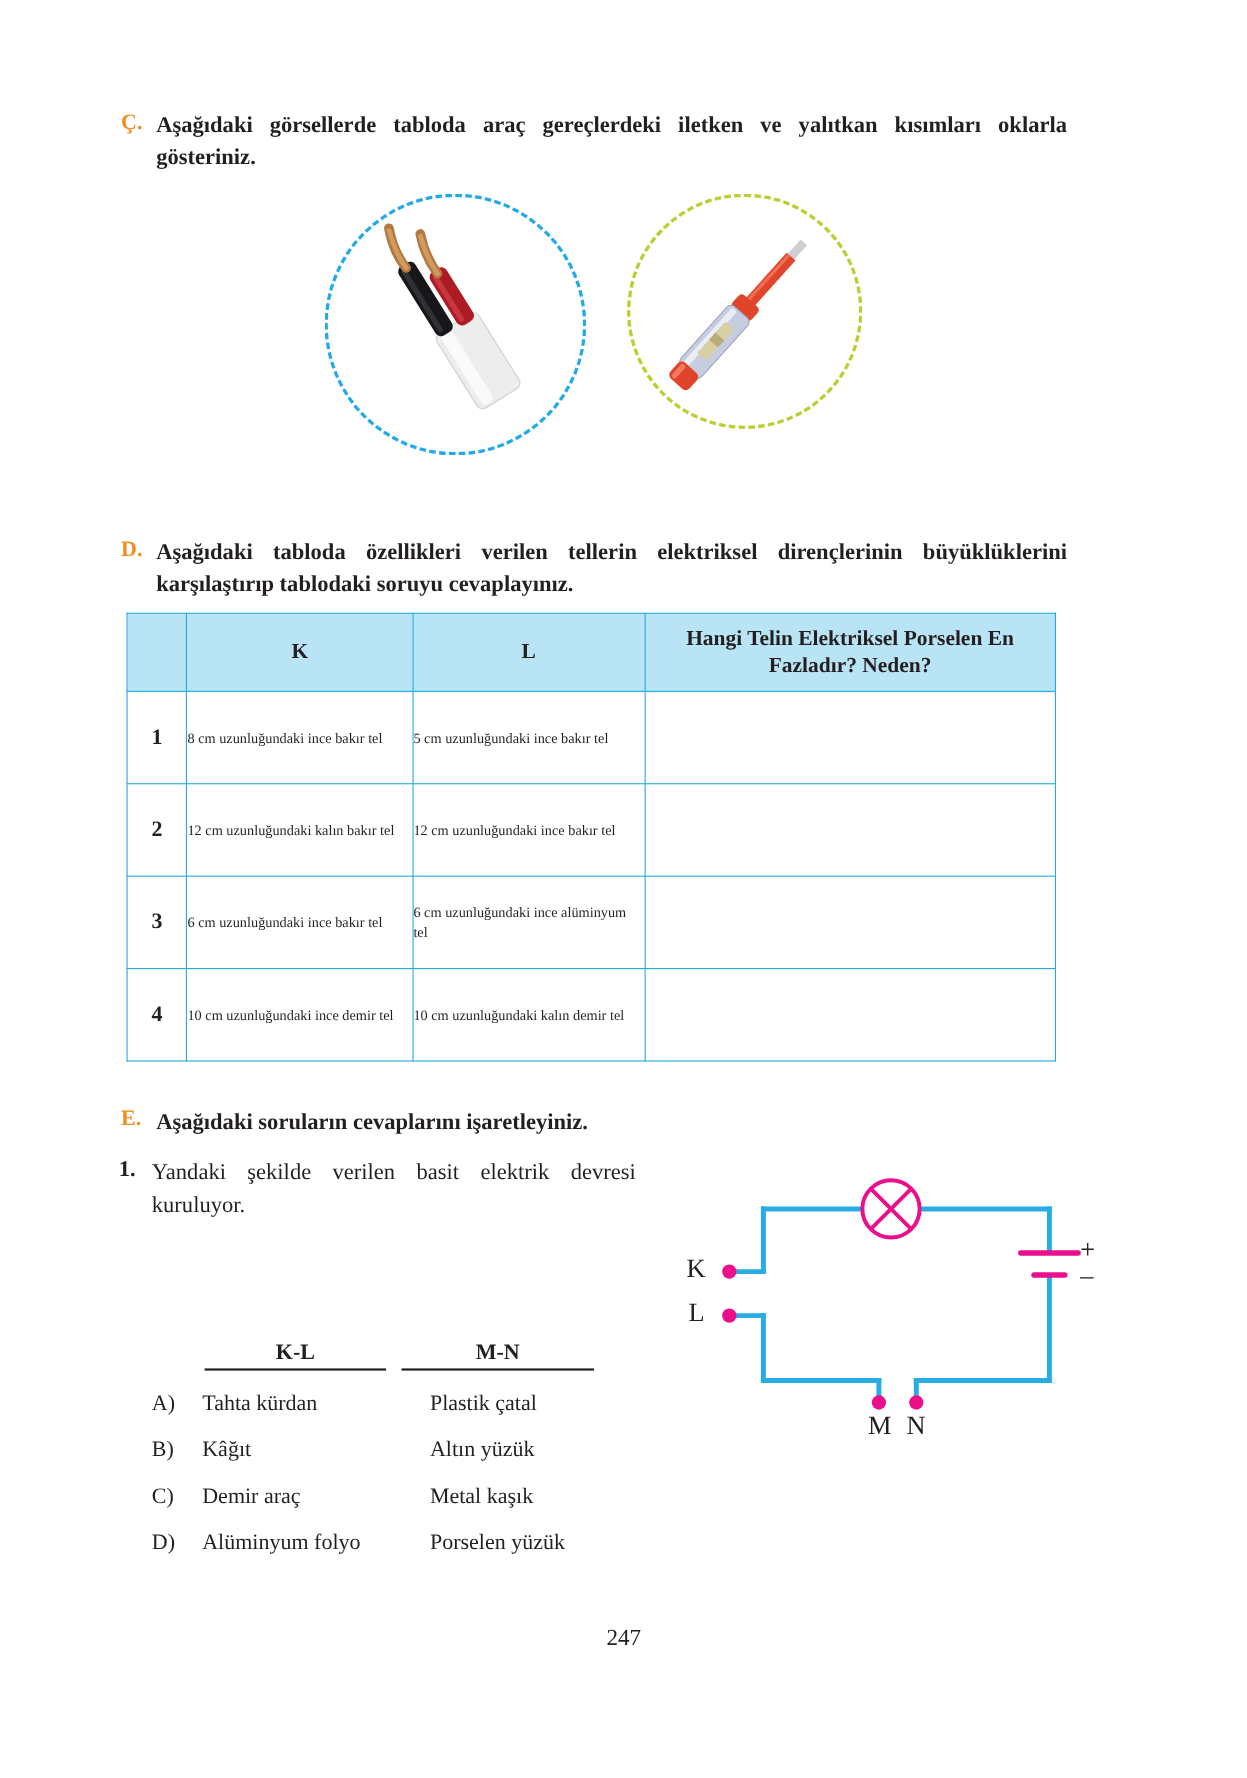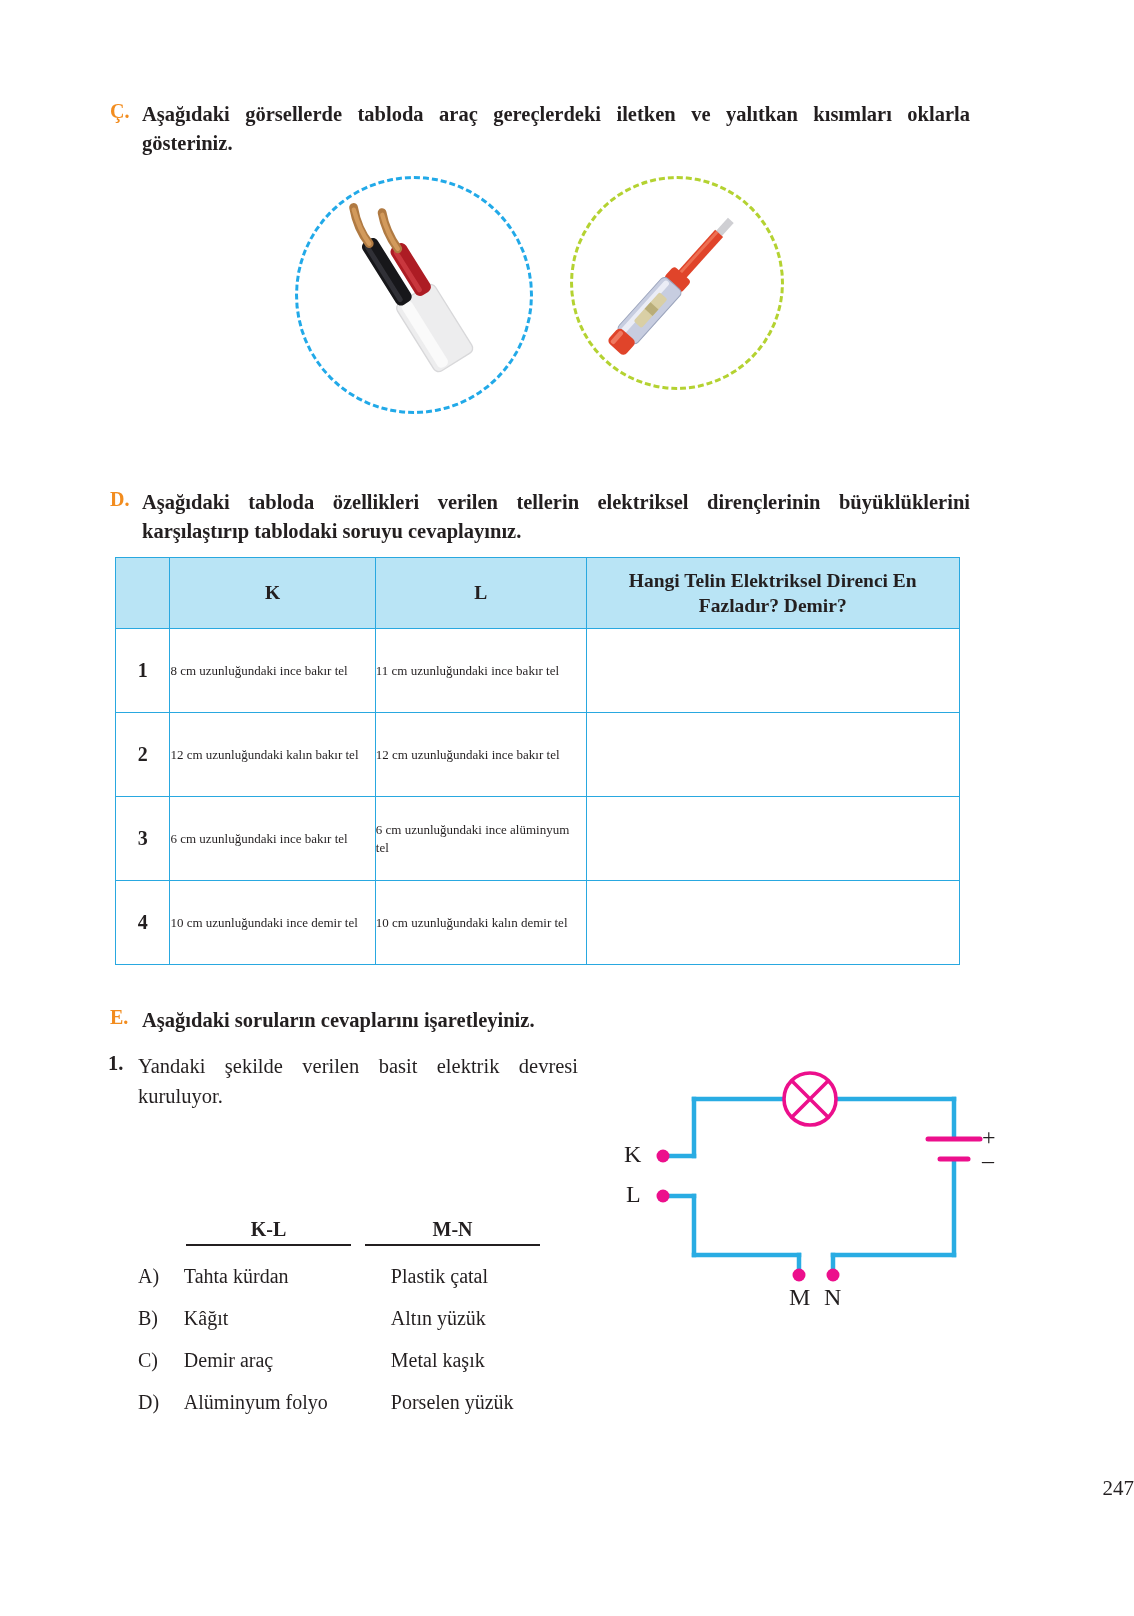--- a/index.html
+++ b/index.html
@@ -176,21 +176,21 @@
     width: 420px;
     height: 260px;
   }
 
   
   .page-number {
     position: absolute;
     left: 0;
     right: 0;
     top: 1476px;
-    text-align: right;
+    text-align: center;
     font-size: 21px;
   }
 </style>
 </head>
 <body>
 
 <div class="page">
 
   <div class="section" style="left:110px; top:100px; width:860px;">
     <span class="sec-letter">Ç.</span>
@@ -249,28 +249,28 @@
     <span class="sec-letter">D.</span>
     <div class="sec-body">Aşağıdaki tabloda özellikleri verilen tellerin elektriksel dirençlerinin büyüklüklerini karşılaştırıp tablodaki soruyu cevaplayınız.</div>
   </div>
 
   <table class="wire-table">
     <thead>
       <tr>
         <th class="th-blank"></th>
         <th class="th-k">K</th>
         <th class="th-l">L</th>
-        <th class="th-q">Hangi Telin Elektriksel Direnci En Fazladır? Demir?</th>
+        <th class="th-q">Hangi Telin Elektriksel Porselen En Fazladır? Neden?</th>
       </tr>
     </thead>
     <tbody>
       <tr class="tbody-row">
         <td class="row-num">1</td>
         <td class="cell-text">8 cm uzunluğundaki ince bakır tel</td>
-        <td class="cell-text left-align">11 cm uzunluğundaki ince bakır tel</td>
+        <td class="cell-text left-align">5 cm uzunluğundaki ince bakır tel</td>
         <td class="answer-cell"></td>
       </tr>
       <tr class="tbody-row">
         <td class="row-num">2</td>
         <td class="cell-text">12 cm uzunluğundaki kalın bakır tel</td>
         <td class="cell-text left-align">12 cm uzunluğundaki ince bakır tel</td>
         <td class="answer-cell"></td>
       </tr>
       <tr class="tbody-row">
         <td class="row-num">3</td>

